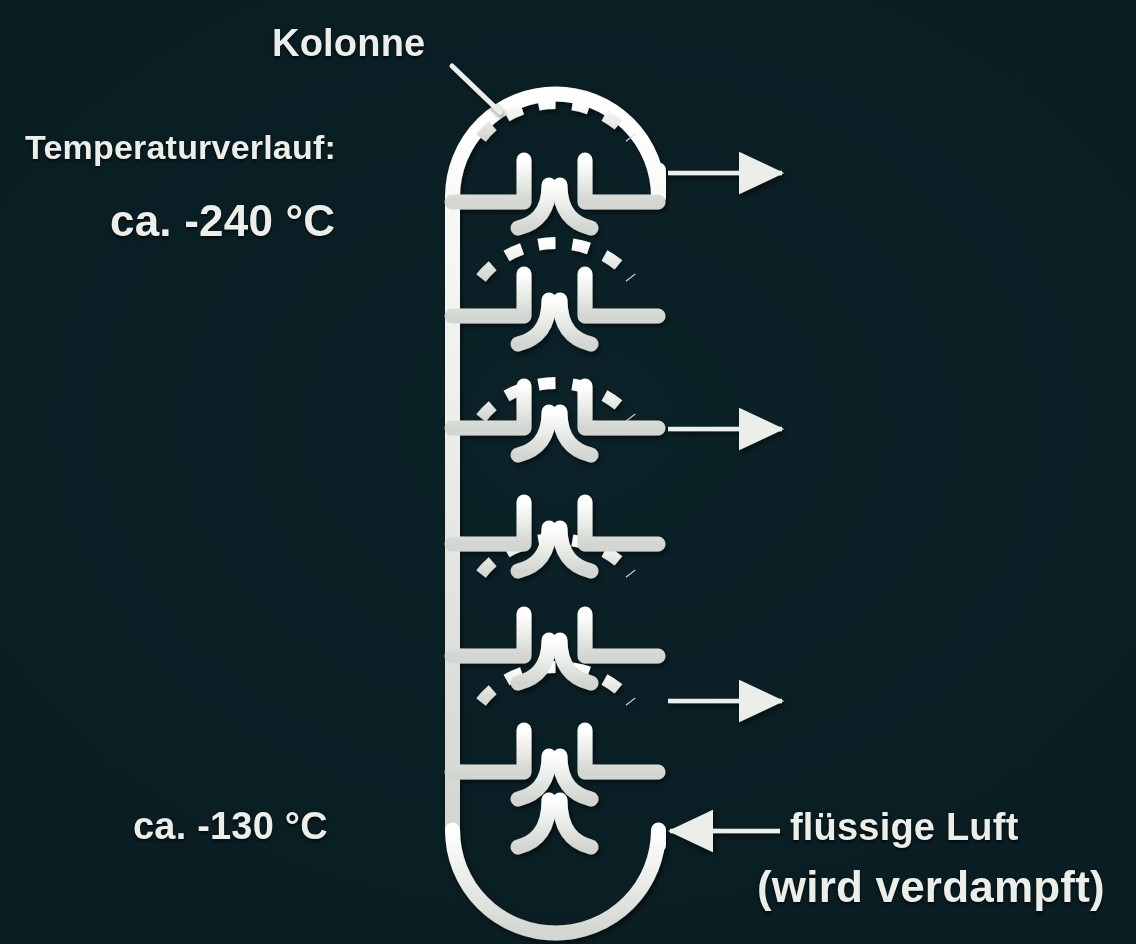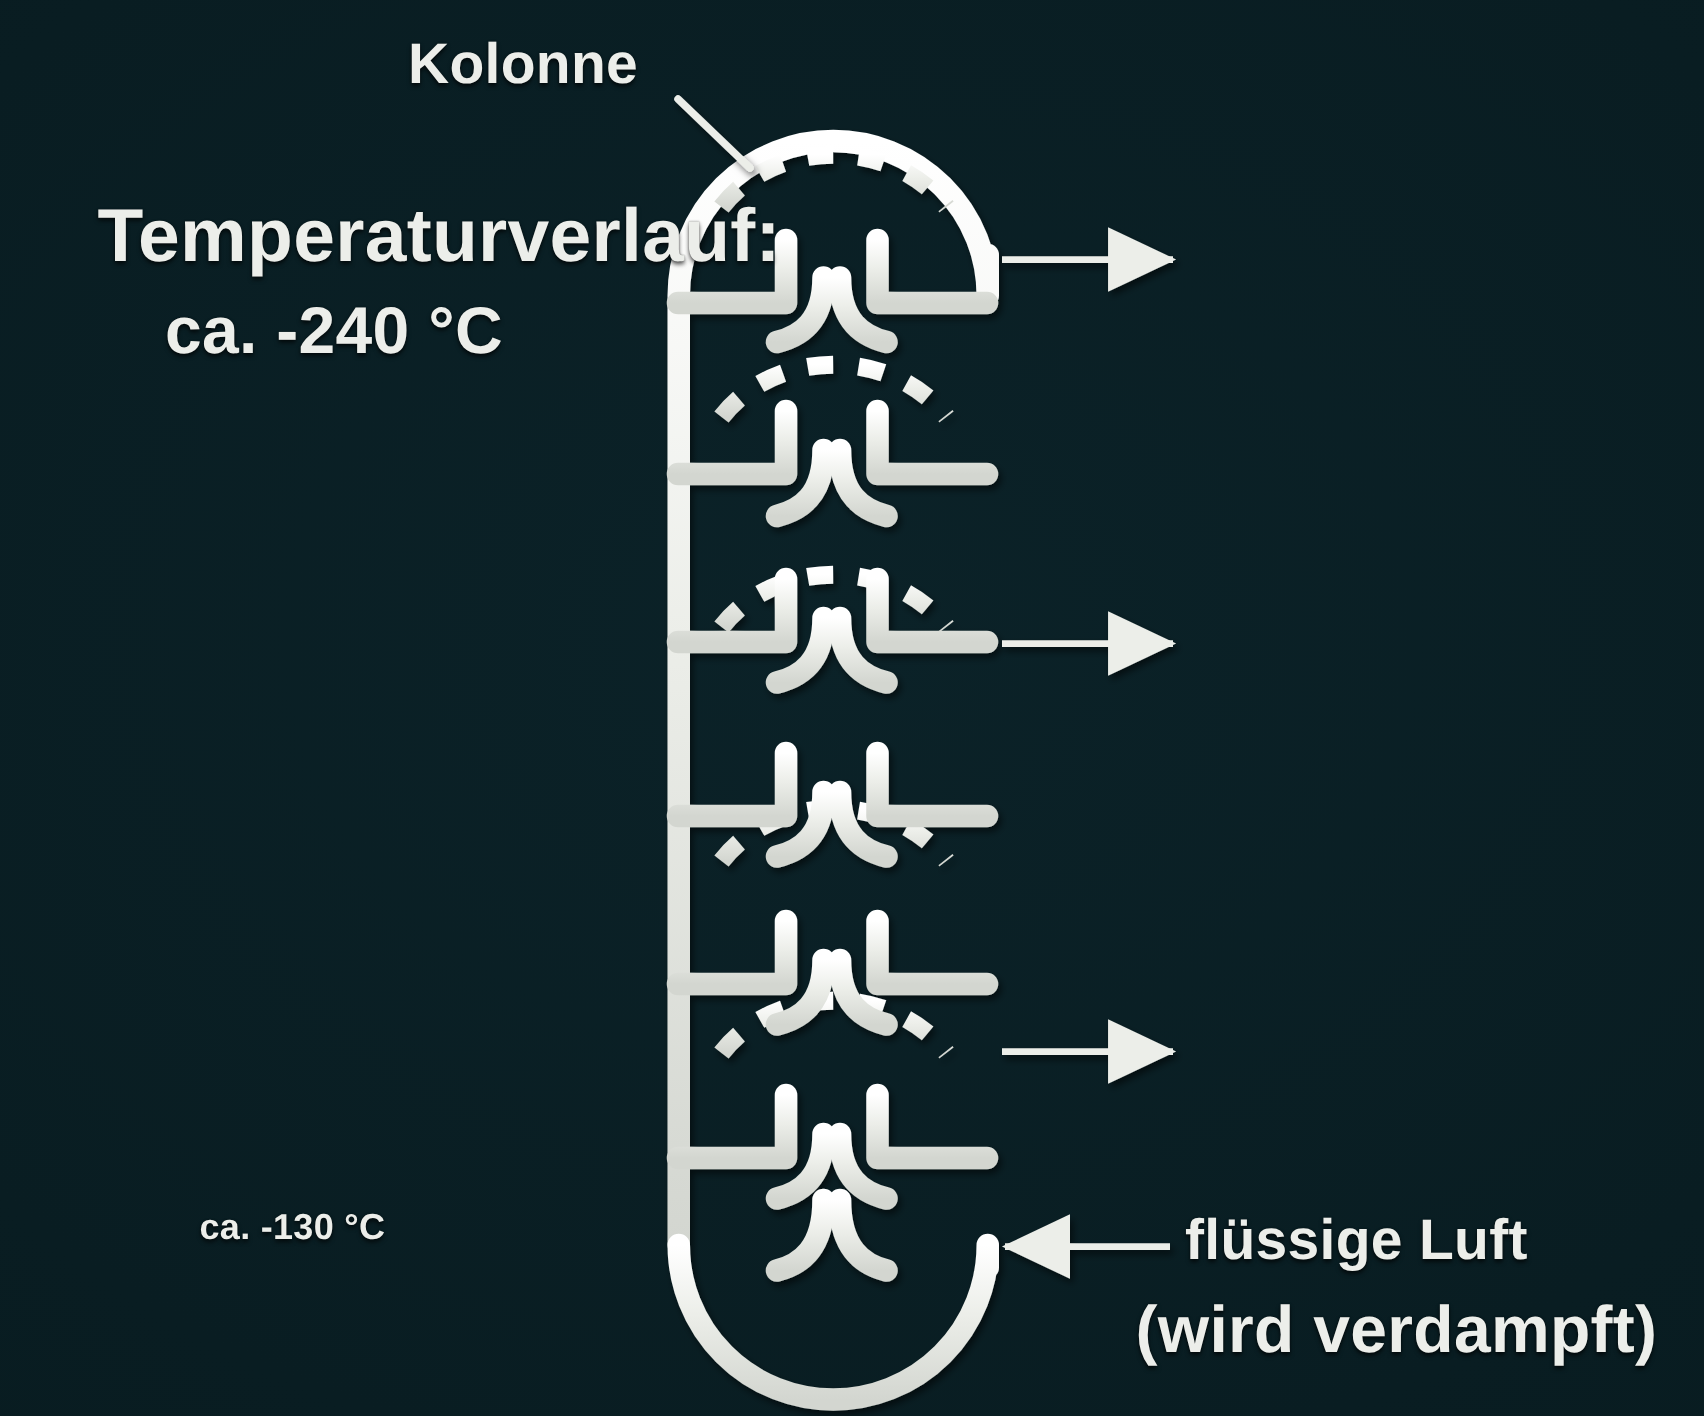--- a/index.html
+++ b/index.html
@@ -20,23 +20,23 @@
   .lbl{
     position:absolute;
     color:#eceeea;
     font-family:"Liberation Sans", sans-serif;
     font-weight:bold;
     white-space:nowrap;
     text-shadow:0 2px 3px rgba(0,0,0,0.65), 0 0 1px rgba(0,0,0,0.5);
     letter-spacing:0.2px;
   }
   #lbl-kolonne{left:272px;top:22px;font-size:38px;}
-  #lbl-tempheading{left:25px;top:128px;font-size:50px;margin-left:40px;}
+  #lbl-tempheading{left:25px;top:128px;font-size:34px;}
   #lbl-temptop{left:110px;top:196px;font-size:44px;}
-  #lbl-tempbottom{left:133px;top:805px;font-size:24px;}
+  #lbl-tempbottom{left:133px;top:805px;font-size:38px;}
   #lbl-feed1{left:790px;top:806px;font-size:38px;}
   #lbl-feed2{left:757px;top:862px;font-size:44px;}
 </style>
 </head>
 <body>
 
 <div id="stage">
 
   <svg width="1136" height="944" viewBox="0 0 1136 944">
     <defs>

